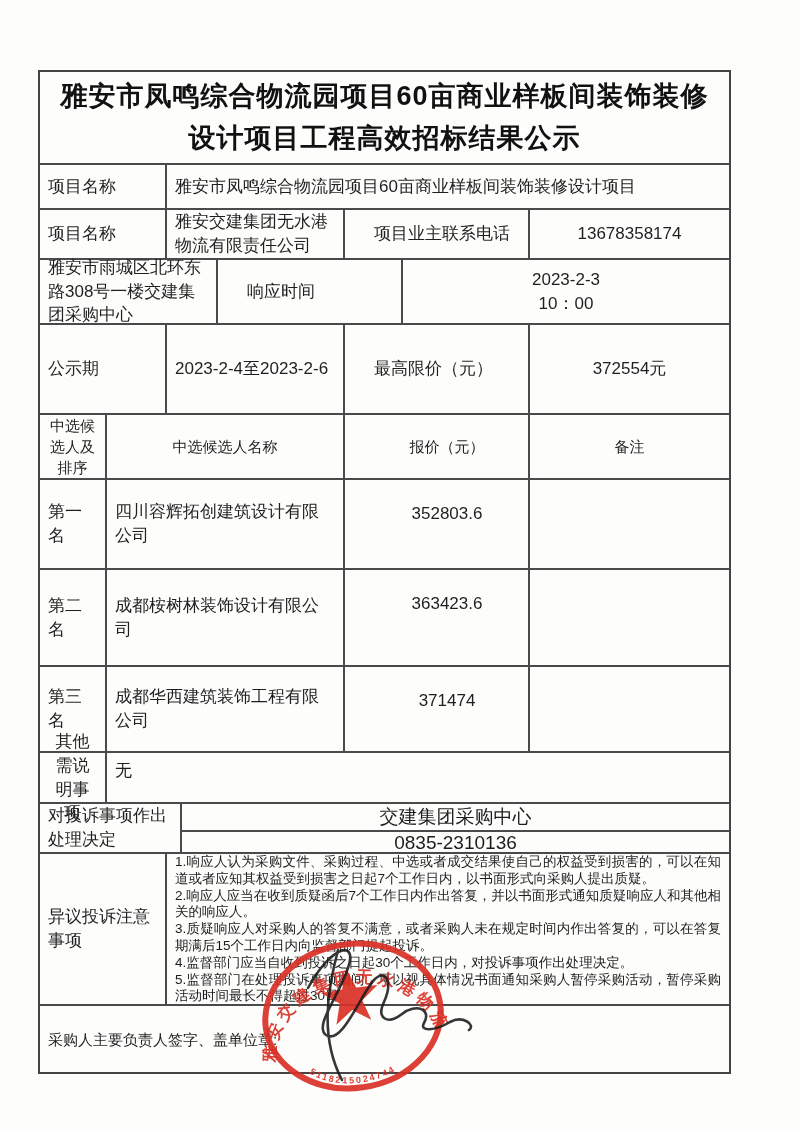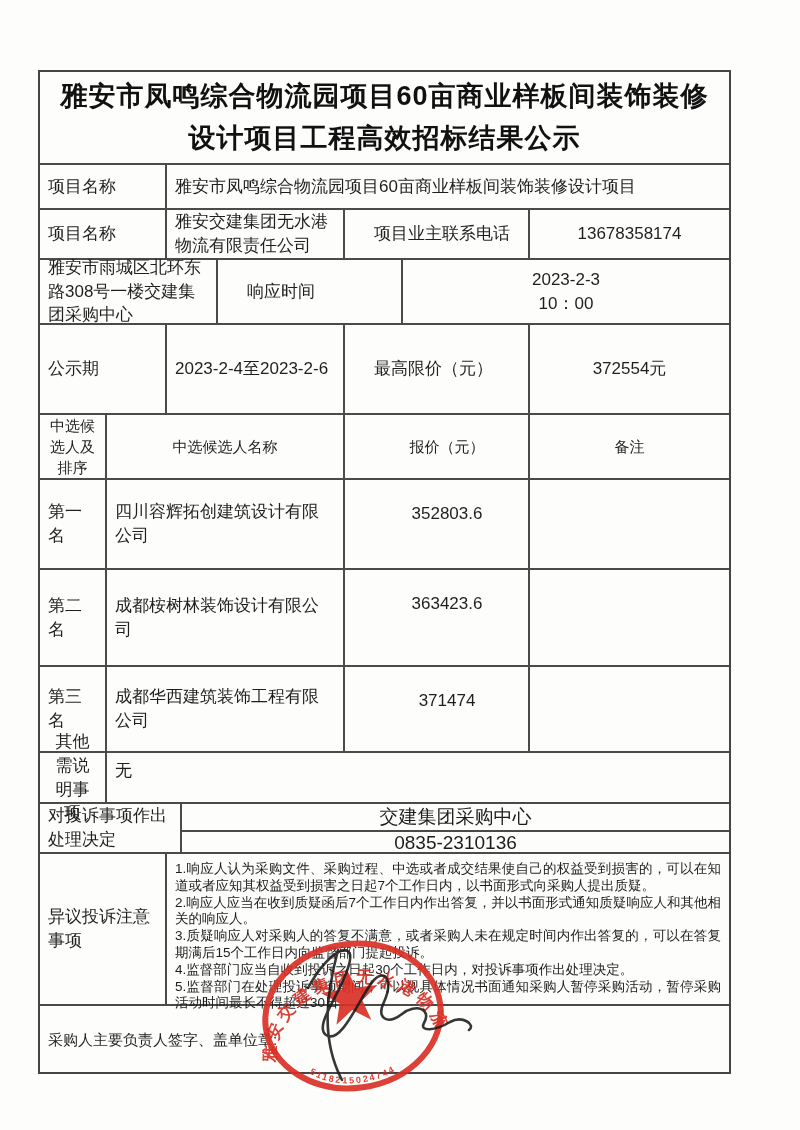--- a/index.html
+++ b/index.html
@@ -45,21 +45,21 @@
   .h-c1 { height:90px; } .h-c2 { height:97px; } .h-c3 { height:86px; }
   .h-ot { height:51px; } .h-sv { height:50px; }
   .h-ob { height:152px; } .h-sg { height:66px; }
   .sup-right { flex:1; display:flex; flex-direction:column; }
   .sup-sub {
     flex:1; display:flex; align-items:center; justify-content:center;
     font-size:19px;
   }
   .sup-sub:first-child { border-bottom:2px solid #4a4a4a; }
   .obj-content {
-    flex:1; padding:7px 8px 4px 8px; font-size:13.5px; line-height:16.8px;
+    flex:1; padding:0 8px 4px 8px; font-size:13.5px; line-height:16.8px;
     display:block; align-items:flex-start;
   }
   .obj-content p { margin:0; text-align:justify; }
   .hd { font-size:15px; }
   .sig-label { padding-left:8px; font-size:15px; }
   .stamp-wrap {
     position:absolute; left:247px; top:935px; width:212px; height:162px;
     transform:rotate(-8deg); pointer-events:none;
   }
   .sig-wrap {

